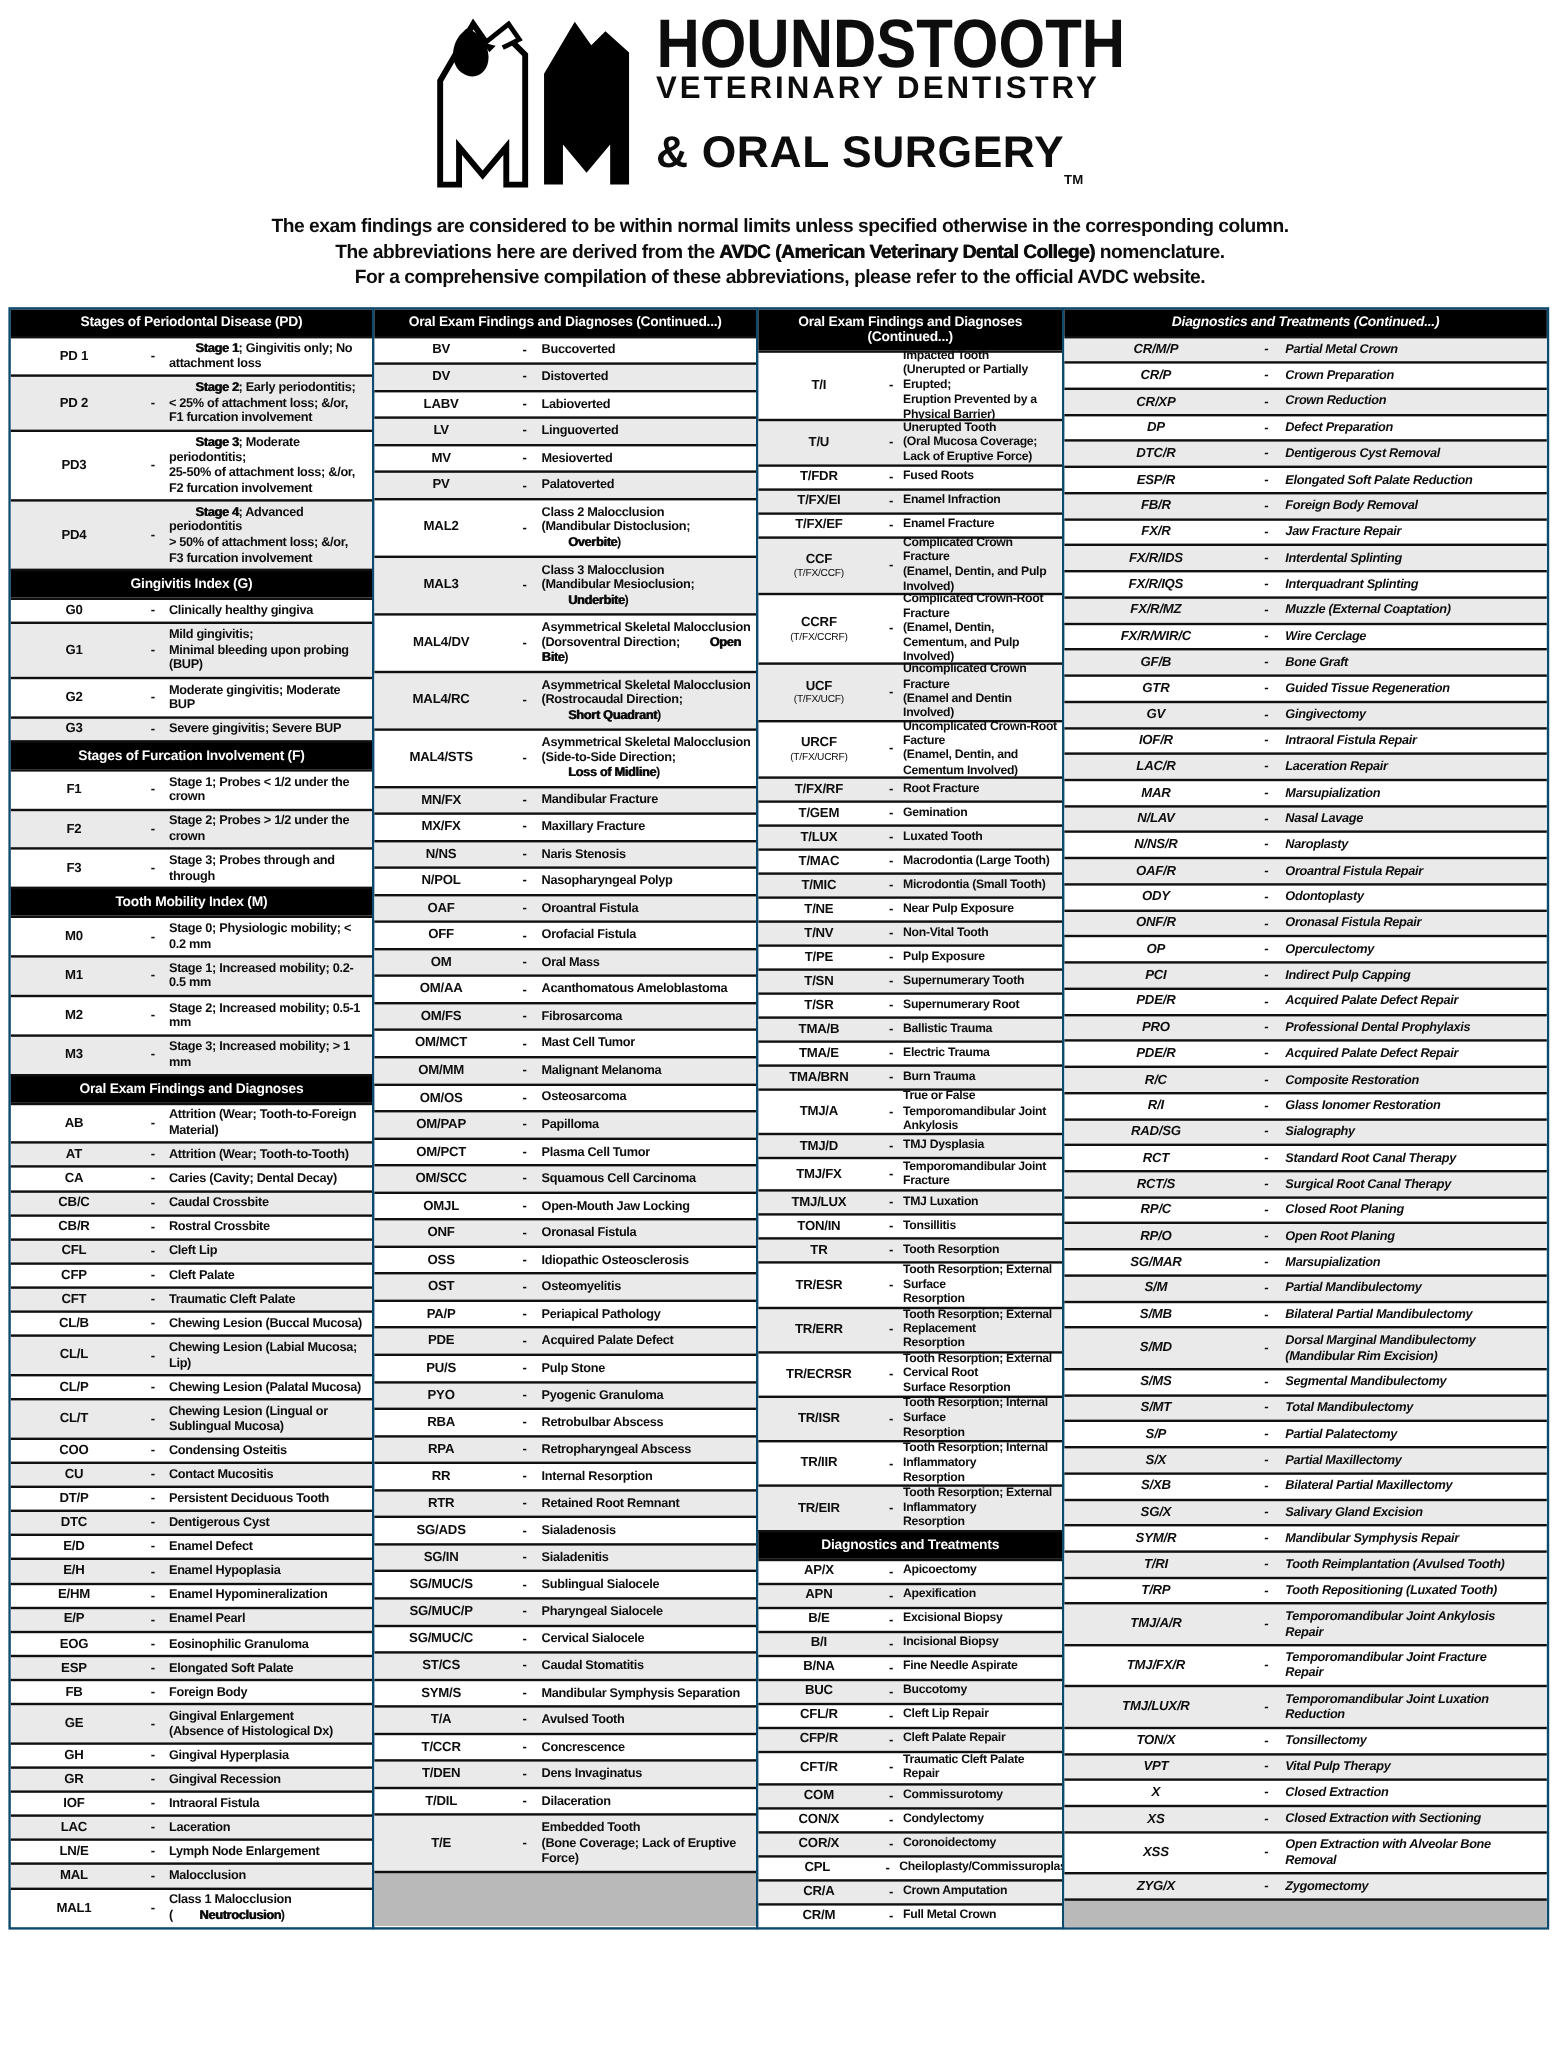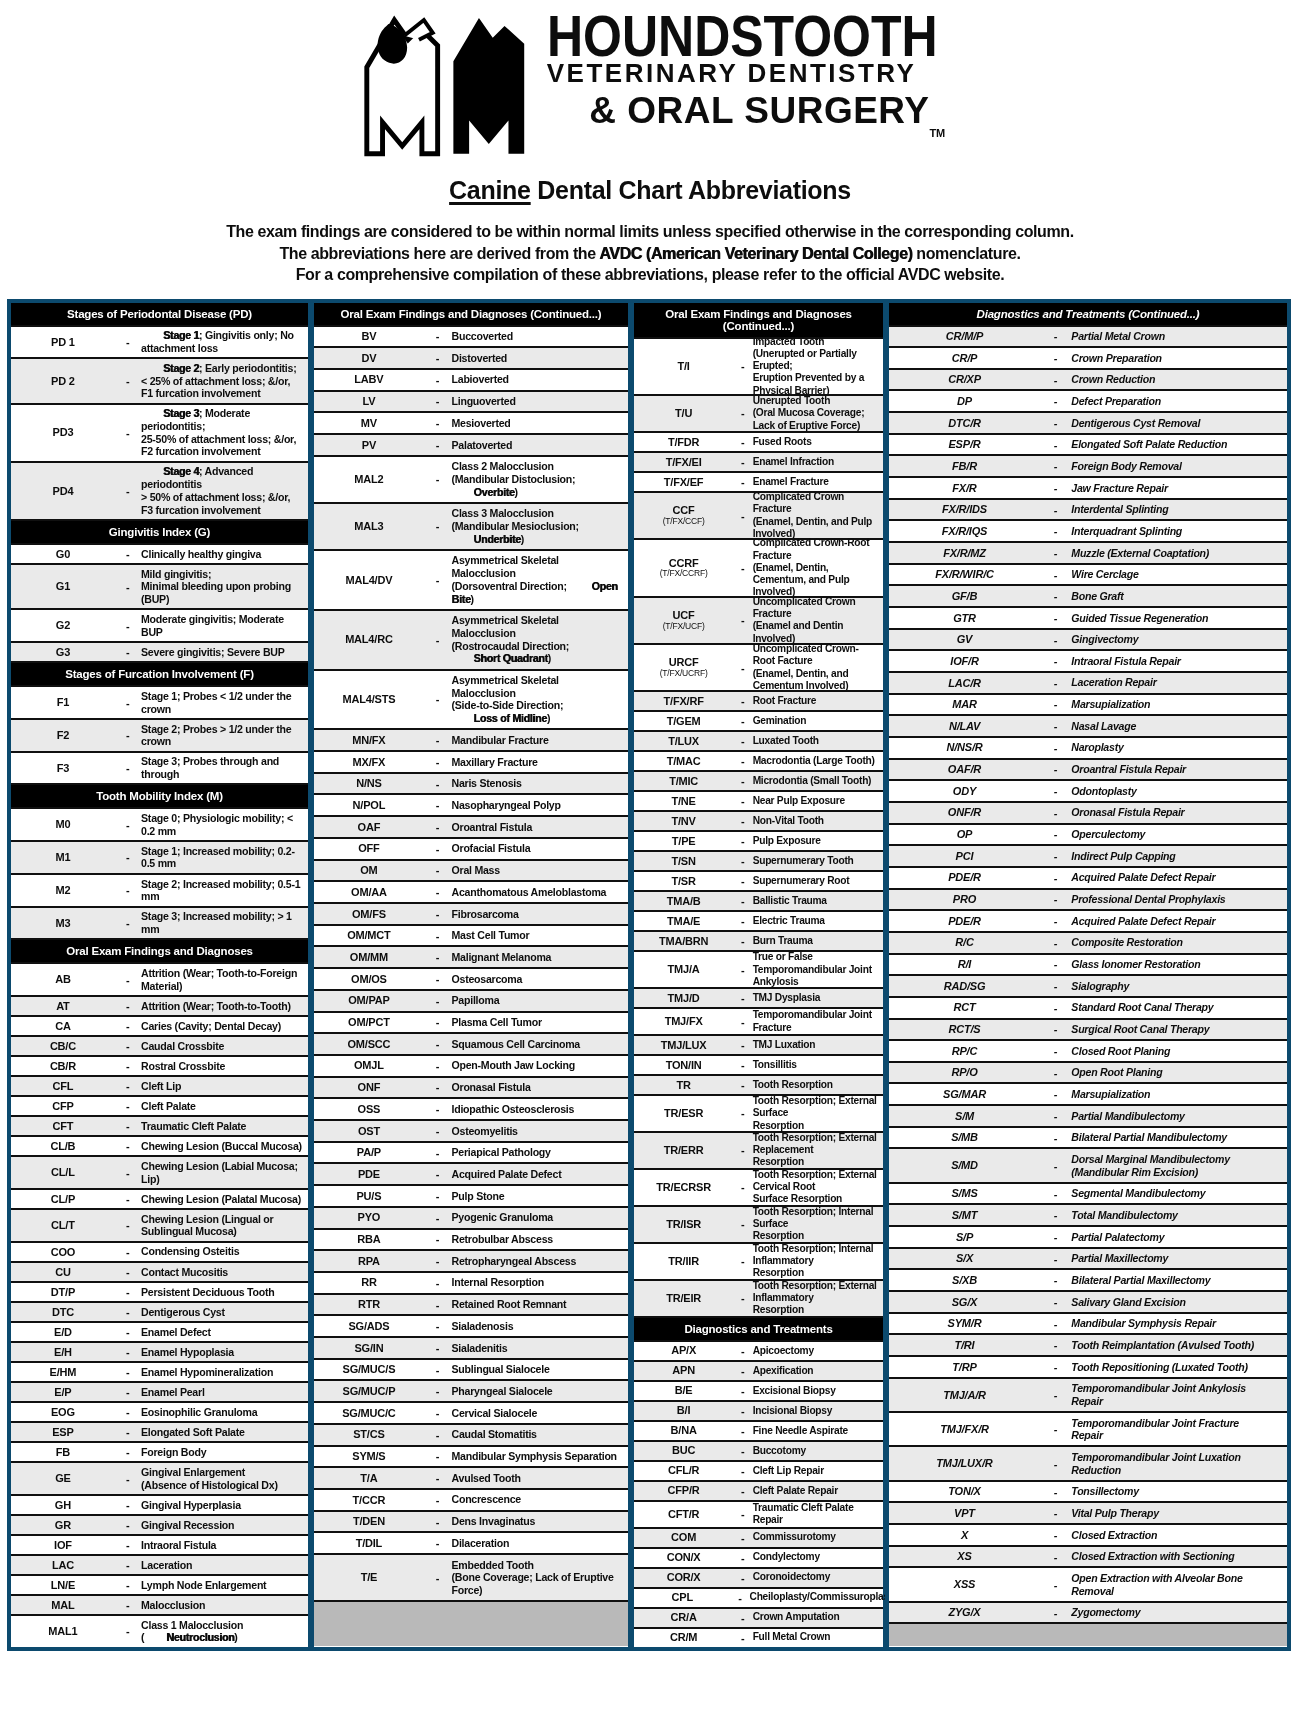--- a/index.html
+++ b/index.html
@@ -5,30 +5,30 @@
   html,body{margin:0;padding:0;background:#fff;}
   body{width:1300px;height:1726px;font-family:"Liberation Sans","DejaVu Sans",sans-serif;color:#0d0d0d;overflow:hidden;}
   .page{width:1300px;height:1726px;position:relative;}
 
   
   .logo-wrap{display:flex;justify-content:center;align-items:flex-start;gap:10px;padding-top:4px;}
   .logo-dogs{width:182px;height:158px;flex:0 0 auto;}
   .logo-text{text-align:left;padding-top:4px;}
   .brand1{font-size:51px;font-weight:bold;letter-spacing:0px;line-height:1.0;transform:scale(0.98,1.12);transform-origin:left top;white-space:nowrap;}
   .brand2{font-size:26px;font-weight:bold;letter-spacing:2.5px;line-height:1.0;margin-top:1px;white-space:nowrap;}
-  .brand3{font-size:37px;font-weight:bold;letter-spacing:0.5px;line-height:1.0;margin-top:6px;white-space:nowrap;position:relative;text-align:right;}
+  .brand3{font-size:37px;font-weight:bold;letter-spacing:0.5px;line-height:1.0;margin-top:22px;white-space:nowrap;position:relative;}
   .tm{font-size:11px;font-weight:bold;vertical-align:-14px;letter-spacing:0;}
   .page-title{text-align:center;font-size:25px;font-weight:bold;margin-top:14px;letter-spacing:-0.3px;}
   .page-title .u{text-decoration:underline;text-underline-offset:3px;text-decoration-thickness:2.5px;}
   .intro{ text-align:center;font-size:16px;font-weight:bold;margin-top:16px;line-height:21.5px;letter-spacing:-0.4px;}
   .intro .xbold{text-shadow:0.6px 0 currentColor;margin-top:23px;}
 
   
   .table{display:flex;align-items:stretch;width:1286px;margin:13px auto 0 auto;height:1352px;}
-  .grp{box-sizing:border-box;border:4px solid #0c4a6e;display:flex;flex-direction:column;background:#fff;}
+  .grp{box-sizing:border-box;border:2px solid #0c4a6e;display:flex;flex-direction:column;background:#fff;}
   .grp + .grp{margin-left:-2px;}
   .g0{width:305px;}
   .g1{width:322px;}
   .g2{width:257px;}
   .g3{width:406px;font-style:italic;}
   .sec-header{background:#000;color:#fff;font-weight:bold;font-size:11.5px;text-align:center;padding:5px 2px;flex:0 0 auto;letter-spacing:-0.2px;}
   .grp > *:not(:first-child){border-top:2px solid #101010;}
   .row{display:flex;align-items:center;flex:1 1 auto;min-height:18px;}
   .row.alt{background:#eaeaea;}
   .abbr{width:35%;text-align:center;font-weight:bold;font-size:11px;letter-spacing:-0.2px;padding:2px 1px;line-height:1.15;}
@@ -58,23 +58,20 @@
       <path d="M50,32 L70,16 L79,29 L65,36" fill="#ffffff" stroke="#000000" stroke-width="4" stroke-linejoin="miter"></path>
       <polygon points="100,152 100,58 126,14 140,34 152,22 172,40 172,152 156,152 156,118 136,142 116,118 116,152" fill="#000000"></polygon>
     </svg>
     <div class="logo-text">
       <div class="brand1">HOUNDSTOOTH</div>
       <div class="brand2">VETERINARY DENTISTRY</div>
       <div class="brand3"><span>&amp; ORAL SURGERY</span><span class="tm">TM</span></div>
     </div>
   </div>
 
-  <div class="page-title">
-    <span class="u">Canine</span><span> Dental Chart Abbreviations</span>
-  </div>
 
   <div class="intro">
     <div>The exam findings are considered to be within normal limits unless specified otherwise in the corresponding column.</div>
     <div><span>The abbreviations here are derived from the </span><span class="xbold">AVDC (American Veterinary Dental College)</span><span> nomenclature.</span></div>
     <div>For a comprehensive compilation of these abbreviations, please refer to the official AVDC website.</div>
   </div>
 
   <div class="table">
     <div class="grp g0">
         <div class="sec-header">Stages of Periodontal Disease (PD)</div>

